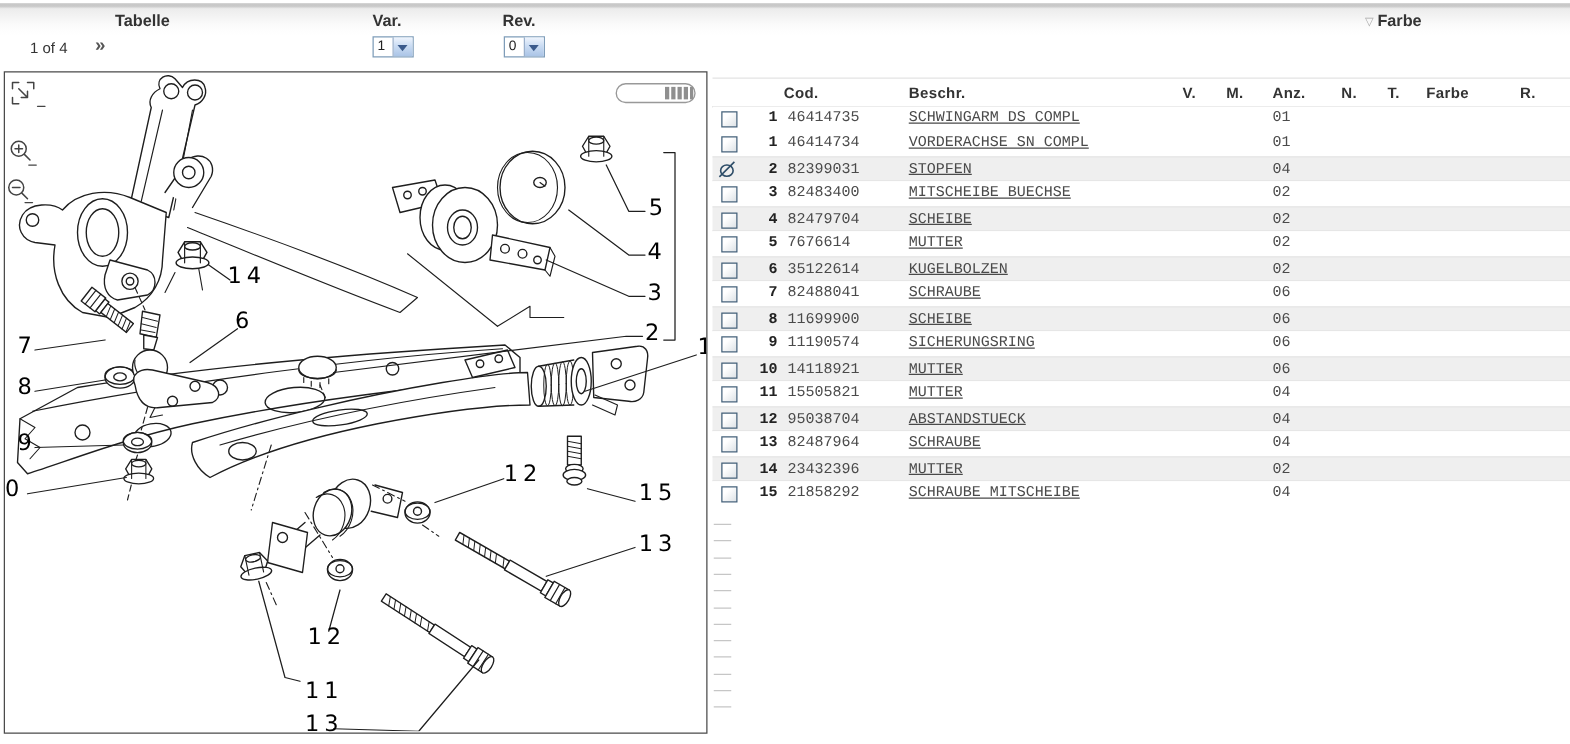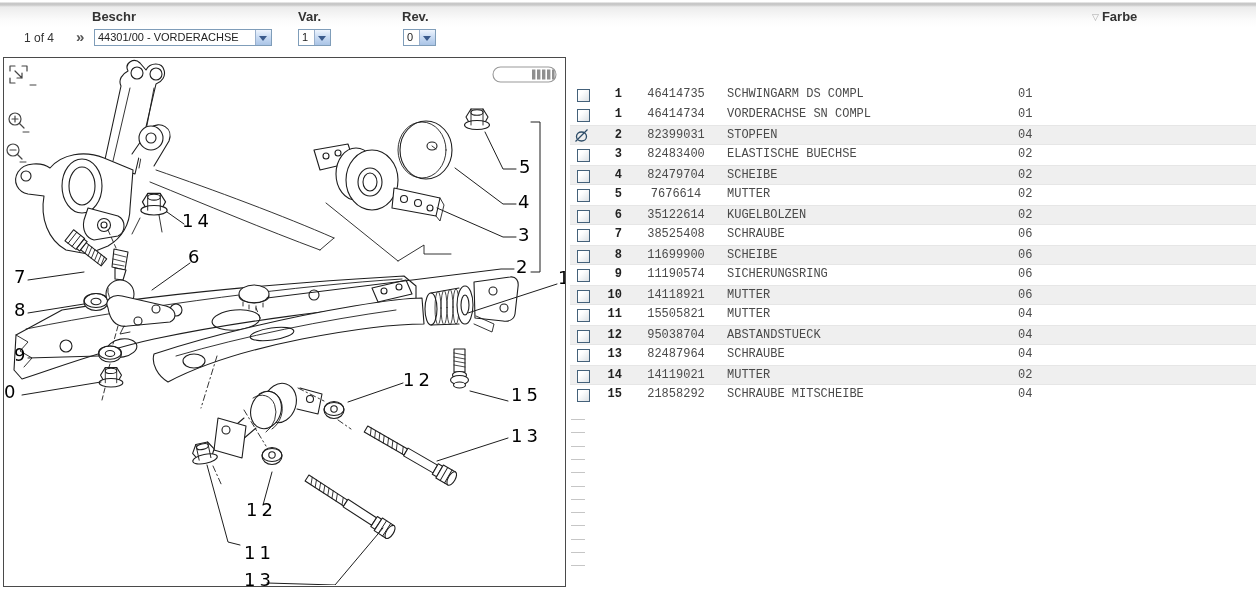--- a/index.html
+++ b/index.html
@@ -23,43 +23,39 @@
   .callout{position:absolute;font-family:"DejaVu Sans",sans-serif;font-size:18px;color:#000;
     letter-spacing:4px;white-space:nowrap;line-height:1;cursor:pointer;}
   
   .thead{position:absolute;left:570px;top:62px;width:686px;height:22px;border-top:1px solid #e3e3e3;border-bottom:1px solid #9a9a9a;}
   .thead span{position:absolute;top:0;line-height:22px;font-size:12px;font-weight:bold;color:#333;letter-spacing:.3px;}
   .rows{position:absolute;left:570px;top:85px;width:686px;}
   .row{position:relative;width:686px;height:20px;background:#fff;}
   .row.shaded{background:#efefef;border-top:1px solid #e6e6e6;border-bottom:1px solid #e6e6e6;height:18px;}
   .cell{position:absolute;top:0;line-height:19px;font-family:"Liberation Mono",monospace;font-size:12px;color:#4a4a4a;white-space:nowrap;}
   .cell.num{left:26px;width:26px;text-align:right;font-weight:bold;color:#222;}
-  .cell.cod{left:60px;width:92px;text-align:center;}
-  .cell.beschr{left:157px;}
+  .cell.cod{left:60px;width:92px;text-align:left;}
+  .cell.beschr{left:157px;text-decoration:underline;}
   .cell.anz{left:448px;}
   .cb{position:absolute;left:7px;top:4px;width:11px;height:11px;border:1px solid #44617a;
     background:linear-gradient(135deg,#ffffff 30%,#dde2e6);cursor:pointer;}
   .crossed{position:absolute;left:4px;top:2px;cursor:pointer;}
   .emptyrows{position:absolute;left:570px;top:410px;width:30px;height:180px;}
   .dashline{position:absolute;left:1px;width:14px;height:1px;background:#c6c6c6;}
 </style>
 </head>
 <body>
 <div id="app">
 
 <div class="topstrip"></div>
 
 <span class="pageind">1 of 4</span>
 <span class="chev">»</span>
 
-<span class="lbl" style="left:92px;top:9px;">Beschr</span>
-<div class="sel" style="left:94px;width:178px;">
-  <span class="val">44301/00 - VORDERACHSE</span>
-  <span class="arrow"></span>
-</div>
+<span class="lbl" style="left:92px;top:9px;">Tabelle</span>
 
 <span class="lbl" style="left:298px;top:9px;">Var.</span>
 <div class="sel" style="left:298px;width:33px;">
   <span class="val">1</span>
   <span class="arrow"></span>
 </div>
 
 <span class="lbl" style="left:402px;top:9px;">Rev.</span>
 <div class="sel" style="left:403px;width:33px;">
   <span class="val">0</span>
@@ -294,20 +290,31 @@
         <span class="callout" style="left: 554px; top: 211px;">1</span>
         <span class="callout" style="left: 399px; top: 313px;">12</span>
         <span class="callout" style="left: 507px; top: 328px;">15</span>
         <span class="callout" style="left: 507px; top: 369px;">13</span>
         <span class="callout" style="left: 242px; top: 443px;">12</span>
         <span class="callout" style="left: 240px; top: 486px;">11</span>
         <span class="callout" style="left: 240px; top: 513px;">13</span>
       </div>
 </div>
 
+<div class="thead">
+  <span style="left:57px">Cod.</span>
+  <span style="left:157px">Beschr.</span>
+  <span style="left:376px">V.</span>
+  <span style="left:411px">M.</span>
+  <span style="left:448px">Anz.</span>
+  <span style="left:503px">N.</span>
+  <span style="left:540px">T.</span>
+  <span style="left:571px">Farbe</span>
+  <span style="left:646px">R.</span>
+</div>
 <div class="rows">
   <div class="row">
     <span class="cb"></span>
 
     <span class="cell num">1</span>
     <span class="cell cod">46414735</span>
     <span class="cell beschr">SCHWINGARM DS COMPL</span>
     <span class="cell anz">01</span>
   </div>
 
@@ -330,21 +337,21 @@
     <span class="cell cod">82399031</span>
     <span class="cell beschr">STOPFEN</span>
     <span class="cell anz">04</span>
   </div>
 
   <div class="row">
     <span class="cb"></span>
 
     <span class="cell num">3</span>
     <span class="cell cod">82483400</span>
-    <span class="cell beschr">ELASTISCHE BUECHSE</span>
+    <span class="cell beschr">MITSCHEIBE BUECHSE</span>
     <span class="cell anz">02</span>
   </div>
 
   <div class="row shaded">
     <span class="cb"></span>
 
     <span class="cell num">4</span>
     <span class="cell cod">82479704</span>
     <span class="cell beschr">SCHEIBE</span>
     <span class="cell anz">02</span>
@@ -365,21 +372,21 @@
     <span class="cell num">6</span>
     <span class="cell cod">35122614</span>
     <span class="cell beschr">KUGELBOLZEN</span>
     <span class="cell anz">02</span>
   </div>
 
   <div class="row">
     <span class="cb"></span>
 
     <span class="cell num">7</span>
-    <span class="cell cod">38525408</span>
+    <span class="cell cod">82488041</span>
     <span class="cell beschr">SCHRAUBE</span>
     <span class="cell anz">06</span>
   </div>
 
   <div class="row shaded">
     <span class="cb"></span>
 
     <span class="cell num">8</span>
     <span class="cell cod">11699900</span>
     <span class="cell beschr">SCHEIBE</span>
@@ -428,21 +435,21 @@
     <span class="cell num">13</span>
     <span class="cell cod">82487964</span>
     <span class="cell beschr">SCHRAUBE</span>
     <span class="cell anz">04</span>
   </div>
 
   <div class="row shaded">
     <span class="cb"></span>
 
     <span class="cell num">14</span>
-    <span class="cell cod">14119021</span>
+    <span class="cell cod">23432396</span>
     <span class="cell beschr">MUTTER</span>
     <span class="cell anz">02</span>
   </div>
 
   <div class="row">
     <span class="cb"></span>
 
     <span class="cell num">15</span>
     <span class="cell cod">21858292</span>
     <span class="cell beschr">SCHRAUBE MITSCHEIBE</span>

